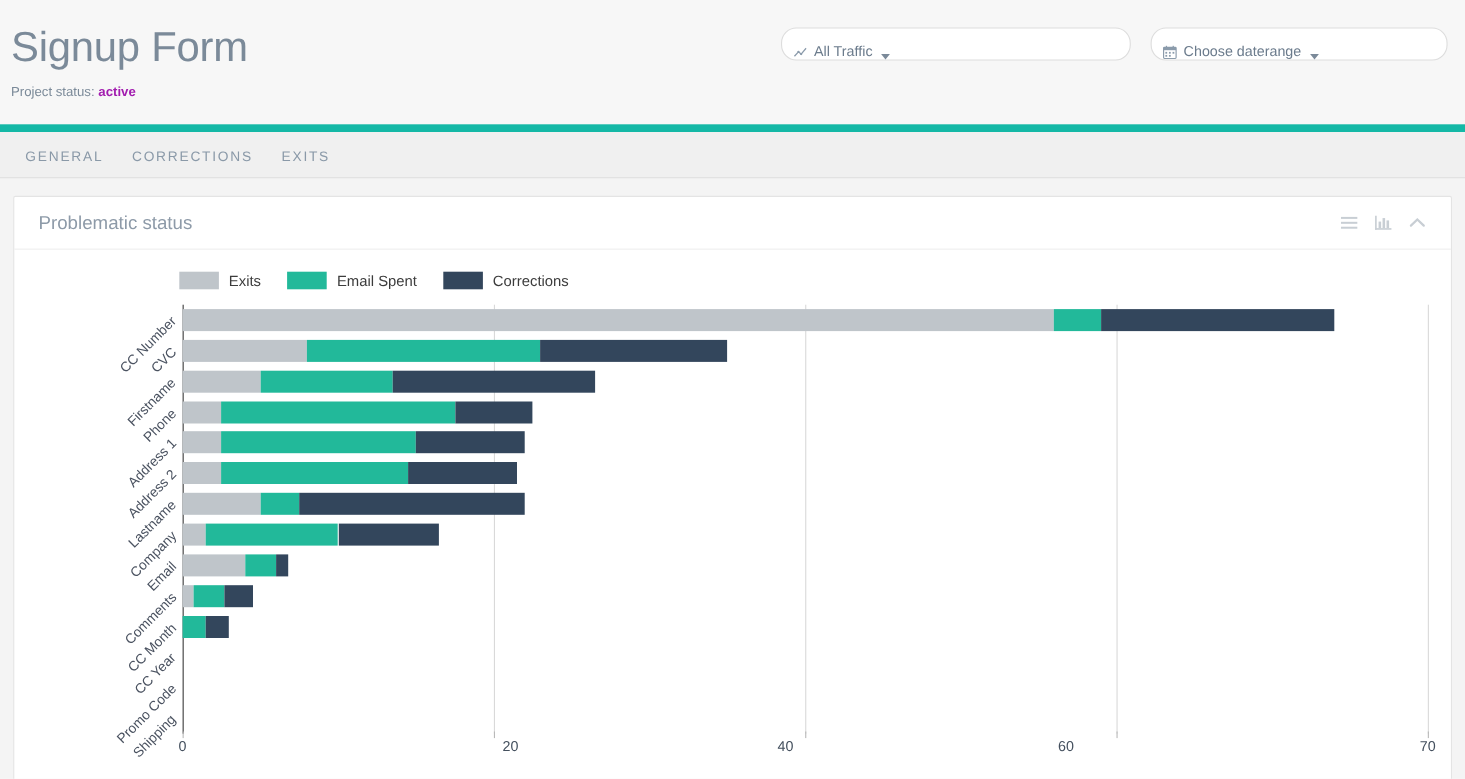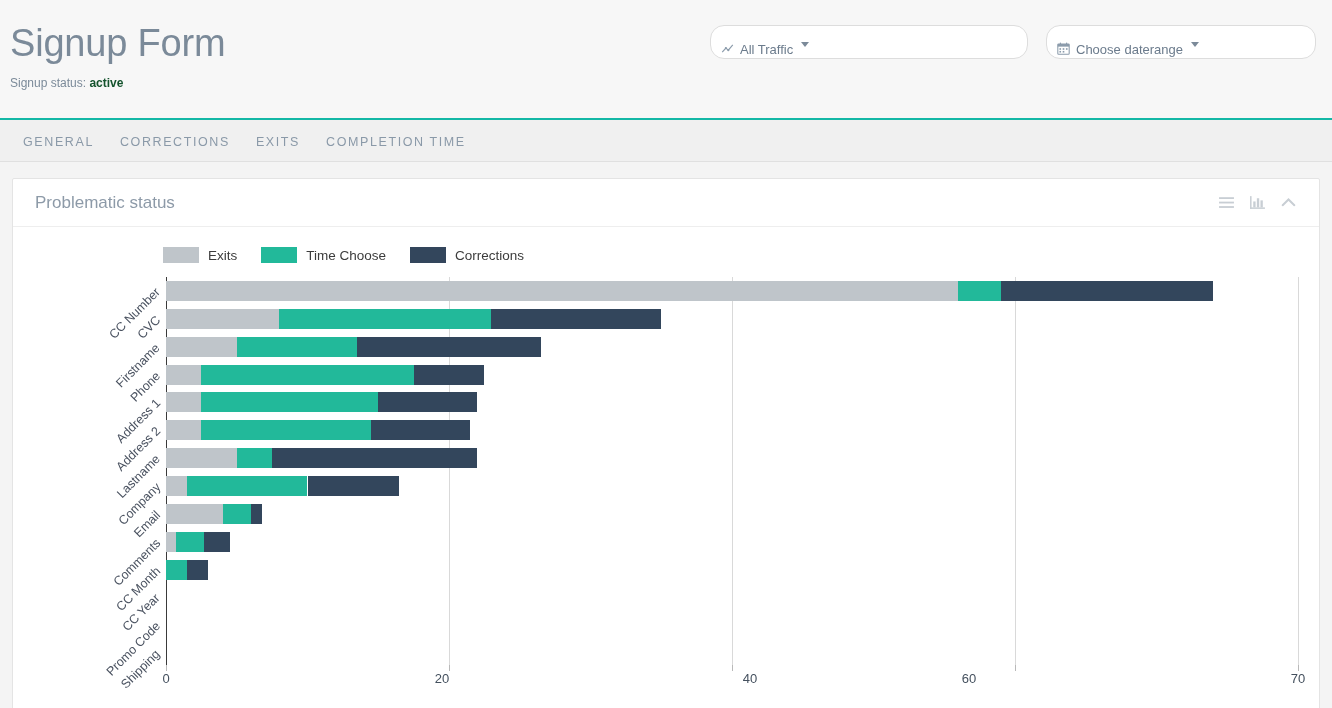--- a/index.html
+++ b/index.html
@@ -9,52 +9,52 @@
     background: #f4f4f4;
     font-family: "Liberation Sans", sans-serif;
     overflow: hidden;
   }
 
   
   .page-header {
     position: relative;
     height: 120px;
     background: #f7f7f7;
-    border-bottom: 2px solid #14b8a6;
+    border-bottom: 7px solid #14b8a6;
   }
   .title-block { position: absolute; left: 10px; top: 24px; }
   .page-title {
     font-size: 38px;
     font-weight: normal;
     color: #7b8a99;
     line-height: 1.05;
     letter-spacing: -0.2px;
     margin: 0;
   }
   .project-status {
     margin-top: 12px;
     font-size: 12px;
     color: #7b8a99;
   }
-  .project-status b { color: #14532d; font-weight: bold; }
+  .project-status b { color: #a21caf; font-weight: bold; }
 
   .header-controls {
     position: absolute;
     right: 16px; top: 25px;
     display: flex;
     gap: 18px;
   }
   .dropdown-btn {
     height: 30px;
     background: #fff;
     border: 1px solid #ddd;
     border-radius: 14px;
     display: flex;
-    align-items: flex-start;
-    padding: 16px 10px;
+    align-items: flex-end;
+    padding: 0 10px;
     font-size: 13px;
     color: #6b7b8c;
     cursor: pointer;
     white-space: nowrap;
   }
   .dropdown-btn .dd-icon { margin-right: 6px; display: inline-flex; color: #8b9bab; }
   .dropdown-btn .caret {
     margin-left: 8px;
     width: 0; height: 0;
     border-left: 4px solid transparent;
@@ -173,21 +173,21 @@
   }
   .xtickmark { position: absolute; top: -6px; width: 1px; height: 6px; background: #b9b9b9; }
 </style>
 </head>
 <body>
 
 <div class="page-header">
   <div class="title-block">
     <h1 class="page-title">Signup Form</h1>
     <div class="project-status">
-      <span>Signup status:</span>
+      <span>Project status:</span>
       <b>active</b>
     </div>
   </div>
 
   <div class="header-controls">
     <div class="dropdown-btn" id="traffic-dropdown">
       <span class="dd-icon">
         <svg width="13" height="13" viewBox="0 0 16 16">
           <path d="M1.5 12.5 L6 7.5 L9 10 L14.5 3.5" stroke="#8b9bab" stroke-width="1.4" fill="none"></path>
           <circle cx="6" cy="7.5" r="1.3" fill="#8b9bab"></circle>
@@ -215,21 +215,20 @@
       <span>Choose daterange</span>
       <span class="caret"></span>
     </div>
   </div>
 </div>
 
 <div class="tabbar" id="tabbar">
     <div class="tab">GENERAL</div>
     <div class="tab">CORRECTIONS</div>
     <div class="tab">EXITS</div>
-    <div class="tab">COMPLETION TIME</div>
   </div>
 
 <div class="panel">
   <div class="panel-head">
     <div class="panel-title">Problematic status</div>
     <div class="panel-tools">
       <span class="tool-icon">
         <svg width="17" height="17" viewBox="0 0 16 16">
           <rect x="1" y="3" width="14" height="1.7" fill="#c8ced4"></rect>
           <rect x="1" y="7.2" width="14" height="1.7" fill="#c8ced4"></rect>
@@ -254,21 +253,21 @@
   </div>
 
   <div class="chart-area">
     <div class="legend" id="legend">
         <div class="legend-item">
           <span class="legend-swatch" style="background: rgb(191, 197, 202);"></span>
           <span class="legend-label">Exits</span>
         </div>
         <div class="legend-item">
           <span class="legend-swatch" style="background: rgb(34, 185, 154);"></span>
-          <span class="legend-label">Time Choose</span>
+          <span class="legend-label">Email Spent</span>
         </div>
         <div class="legend-item">
           <span class="legend-swatch" style="background: rgb(51, 70, 92);"></span>
           <span class="legend-label">Corrections</span>
         </div>
       </div>
     <div class="ylabels" id="ylabels">
         <div class="ylabel" style="top: 5.92857px;">CC Number</div>
         <div class="ylabel" style="top: 33.7857px;">CVC</div>
         <div class="ylabel" style="top: 61.6429px;">Firstname</div>
@@ -345,22 +344,22 @@
           <div class="seg" style="left: 21.225px; width: 21.225px; background: rgb(51, 70, 92);"></div>
         </div>
         <div class="bar-row" style="top: 310.357px; width: 1132px;"></div>
         <div class="bar-row" style="top: 338.214px; width: 1132px;"></div>
         <div class="bar-row" style="top: 366.071px; width: 1132px;"></div>
       </div>
     <div class="xticks" id="xticks">
         <div class="xtickmark" style="left: 0px;"></div>
         <div class="xtick" style="left: 0px;">0</div>
         <div class="xtickmark" style="left: 283px;"></div>
-        <div class="xtick" style="left: 276px;">20</div>
+        <div class="xtick" style="left: 298px;">20</div>
         <div class="xtickmark" style="left: 566px;"></div>
-        <div class="xtick" style="left: 584px;">40</div>
+        <div class="xtick" style="left: 548px;">40</div>
         <div class="xtickmark" style="left: 849px;"></div>
         <div class="xtick" style="left: 803px;">60</div>
         <div class="xtickmark" style="left: 1132px;"></div>
         <div class="xtick" style="left: 1132px;">70</div>
       </div>
   </div>
 </div>
 
 </body></html>

